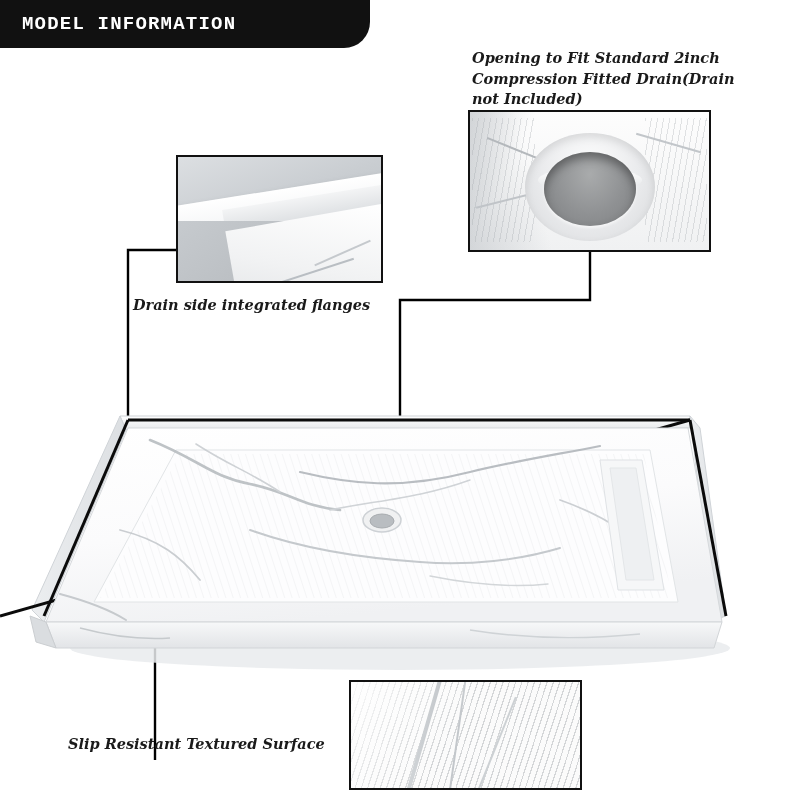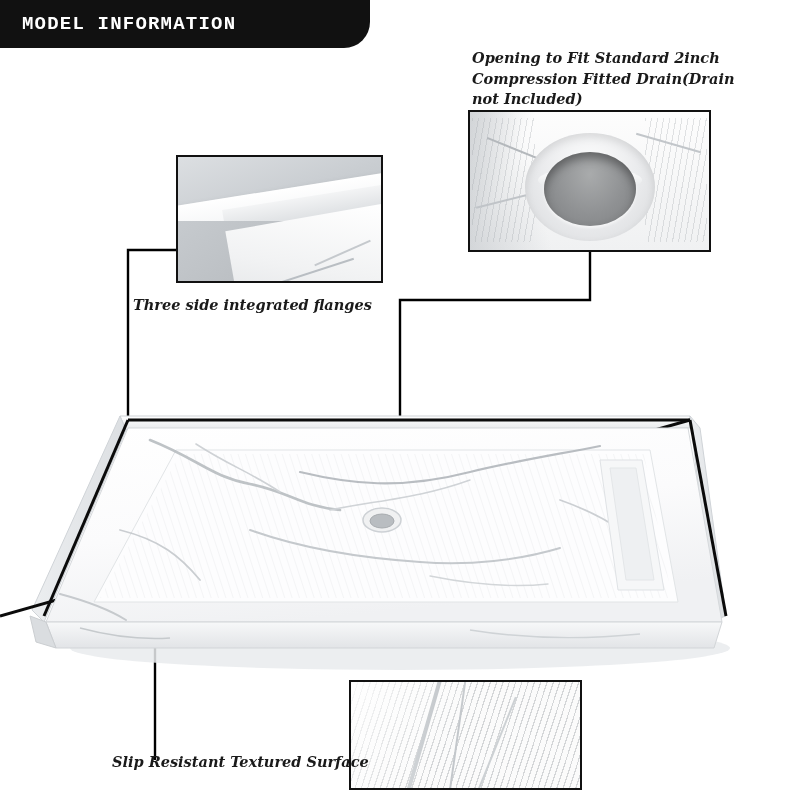--- a/index.html
+++ b/index.html
@@ -46,21 +46,21 @@
     font-family: "DejaVu Serif", serif;
     font-weight: bold;
     font-style: italic;
     font-size: 14.5px;
     color: #1a1a1a;
     line-height: 1.42;
     white-space: pre-line;
   }
   #label-drain   { left: 472px; top: 48px;  width: 300px; font-style: italic; }
   #label-flanges { left: 133px; top: 295px; width: 280px; }
-  #label-slip    { left: 68px;  top: 752px; width: 300px; margin-left: 44px; }
+  #label-slip    { left: 68px;  top: 734px; width: 300px; }
 
   
   .detail-box {
     position: absolute;
     border: 2px solid #111111;
     box-sizing: border-box;
     overflow: hidden;
     background: #f2f2f2;
   }
   #box-flange { left: 176px; top: 155px; width: 207px; height: 128px; }
@@ -302,16 +302,16 @@
       <div class="sv1"></div>
       <div class="sv2"></div>
       <div class="sv3"></div>
       <div class="sheen"></div>
     </div>
   </div>
 
   <div class="callout-label" id="label-drain">Opening to Fit Standard 2inch
 Compression Fitted Drain(Drain
       not Included)</div>
-  <div class="callout-label" id="label-flanges">Three side integrated flanges</div>
+  <div class="callout-label" id="label-flanges">Drain side integrated flanges</div>
   <div class="callout-label" id="label-slip">Slip Resistant Textured Surface</div>
 
 </div>
 
 </body></html>

